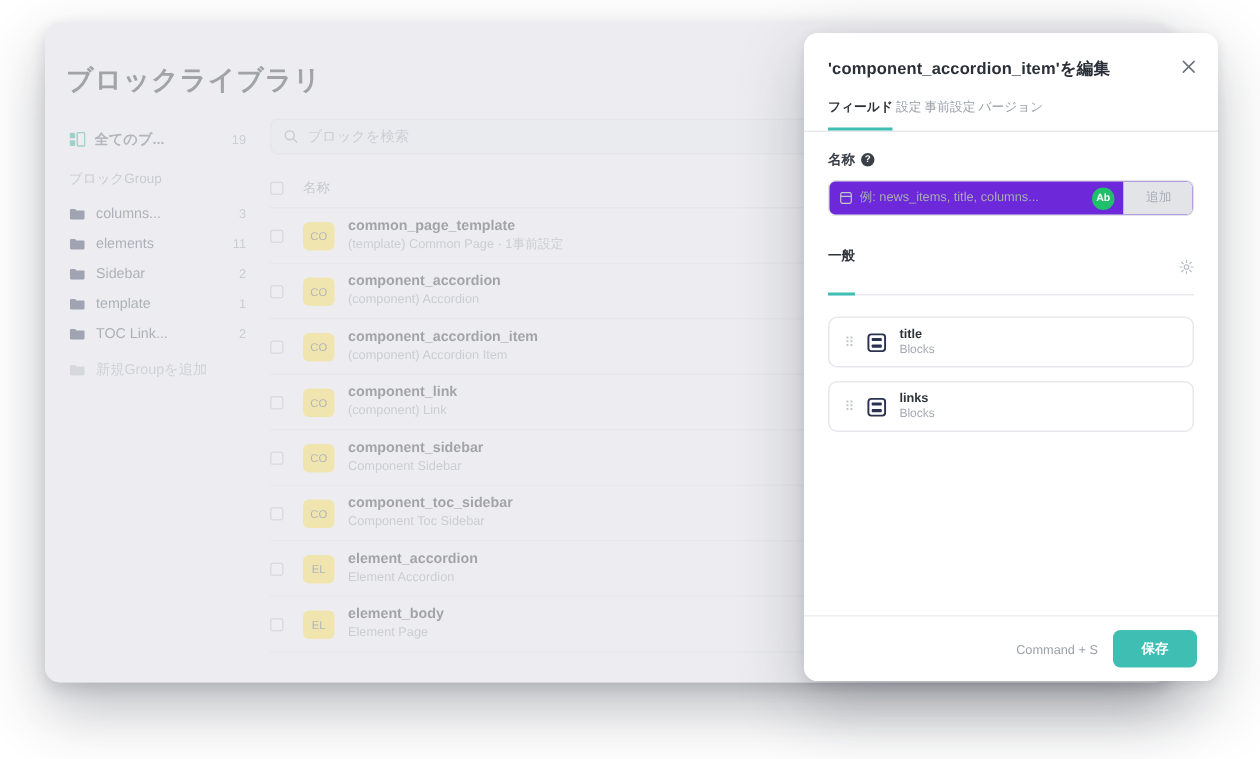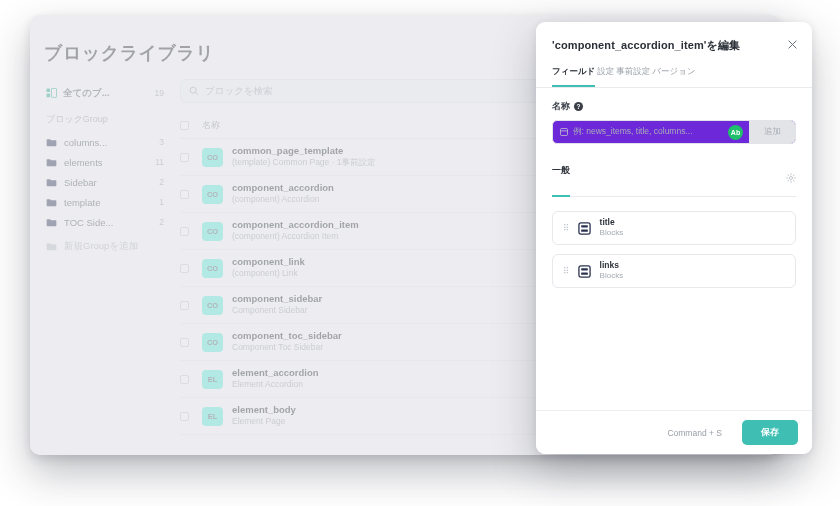--- a/index.html
+++ b/index.html
@@ -157,24 +157,24 @@
     display: flex;
     align-items: center;
     height: 37px;
     width: 560px;
     border-bottom: 1px solid #e6e8eb;
     padding-right: 6px;
   }
   .badge {
     width: 21px; height: 19px;
     border-radius: 4px;
-    background: #5eead4;
+    background: #fde047;
     color: #5a6069;
     font-size: 7.5px;
-    font-weight: 700;
+    font-weight: 400;
     display: flex;
     align-items: center;
     justify-content: center;
     flex: 0 0 auto;
   }
   .r-title { font-size: 9.5px; font-weight: 700; color: #2f343b; line-height: 1.3; }
   .r-sub   { font-size: 8.5px; color: #9aa0aa; line-height: 1.35; }
   .r-type  { font-size: 9px; color: #7d838d; white-space: nowrap; overflow: hidden; }
 
   
@@ -340,21 +340,21 @@
   .fcard-name { font-size: 8.5px; font-weight: 700; color: #2f343b; line-height: 1.3; }
   .fcard-sub  { font-size: 8px; color: #a5aab2; line-height: 1.3; }
 
   .dr-foot {
     flex: 0 0 auto;
     height: 44px;
     border-top: 1px solid #eceef1;
     display: flex;
     align-items: center;
     justify-content: flex-end;
-    gap: 20px;
+    gap: 10px;
     padding: 0 14px;
     background: #fff;
   }
   .shortcut { font-size: 8.5px; color: #9aa0a9; }
   .save-btn {
     width: 56px; height: 25px;
     background: #3fbfb3;
     color: #fff;
     font-size: 9px;
     font-weight: 700;
@@ -414,21 +414,21 @@
           <path d="M0.6 2.2a0.8 0.8 0 0 1 0.8-0.8h3l1 1.1h5.2a0.8 0.8 0 0 1 0.8 0.8v5.1a0.8 0.8 0 0 1-0.8 0.8H1.4a0.8 0.8 0 0 1-0.8-0.8z" fill="#2b3350"></path>
         </svg>
         <span class="label">template</span>
         <span class="count">1</span>
       </div>
 
       <div class="nav-item">
         <svg class="folder-ico" viewBox="0 0 12 10">
           <path d="M0.6 2.2a0.8 0.8 0 0 1 0.8-0.8h3l1 1.1h5.2a0.8 0.8 0 0 1 0.8 0.8v5.1a0.8 0.8 0 0 1-0.8 0.8H1.4a0.8 0.8 0 0 1-0.8-0.8z" fill="#2b3350"></path>
         </svg>
-        <span class="label">TOC Side...</span>
+        <span class="label">TOC Link...</span>
         <span class="count">2</span>
       </div>
 
       <div class="nav-item muted" style="margin-top:4px;">
         <svg class="folder-ico" viewBox="0 0 12 10">
           <path d="M0.6 2.2a0.8 0.8 0 0 1 0.8-0.8h3l1 1.1h5.2a0.8 0.8 0 0 1 0.8 0.8v5.1a0.8 0.8 0 0 1-0.8 0.8H1.4a0.8 0.8 0 0 1-0.8-0.8z" fill="#b9bdc6"></path>
         </svg>
         <span class="label">新規Groupを追加</span>
       </div>
 

